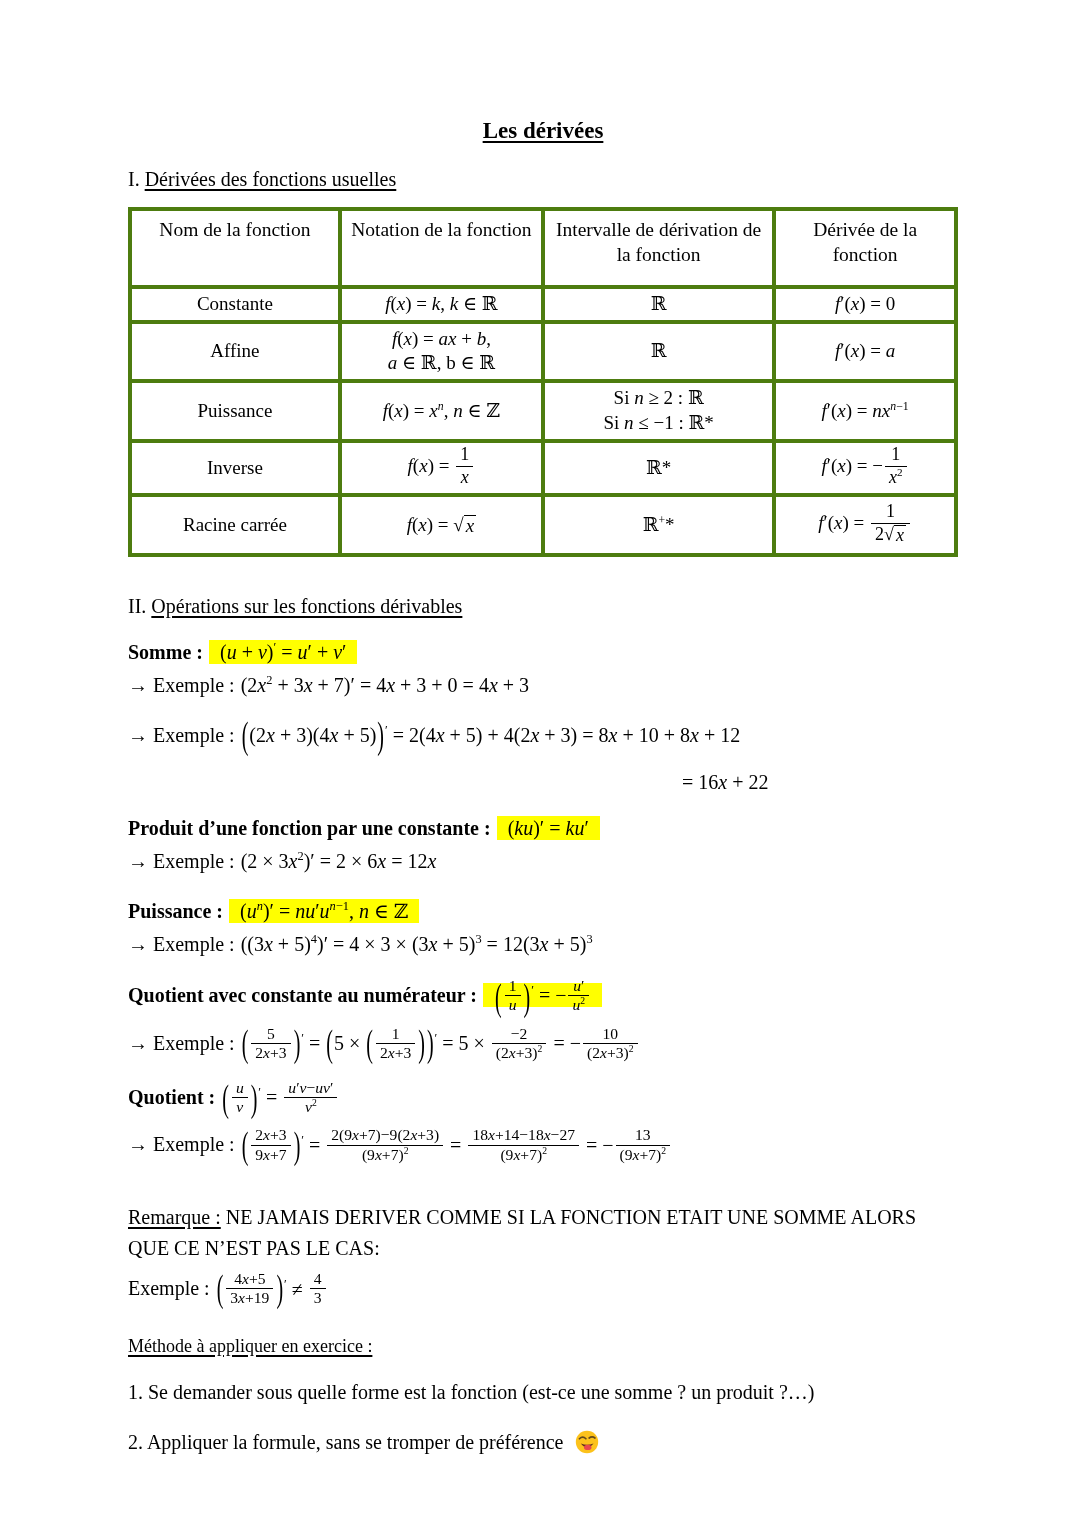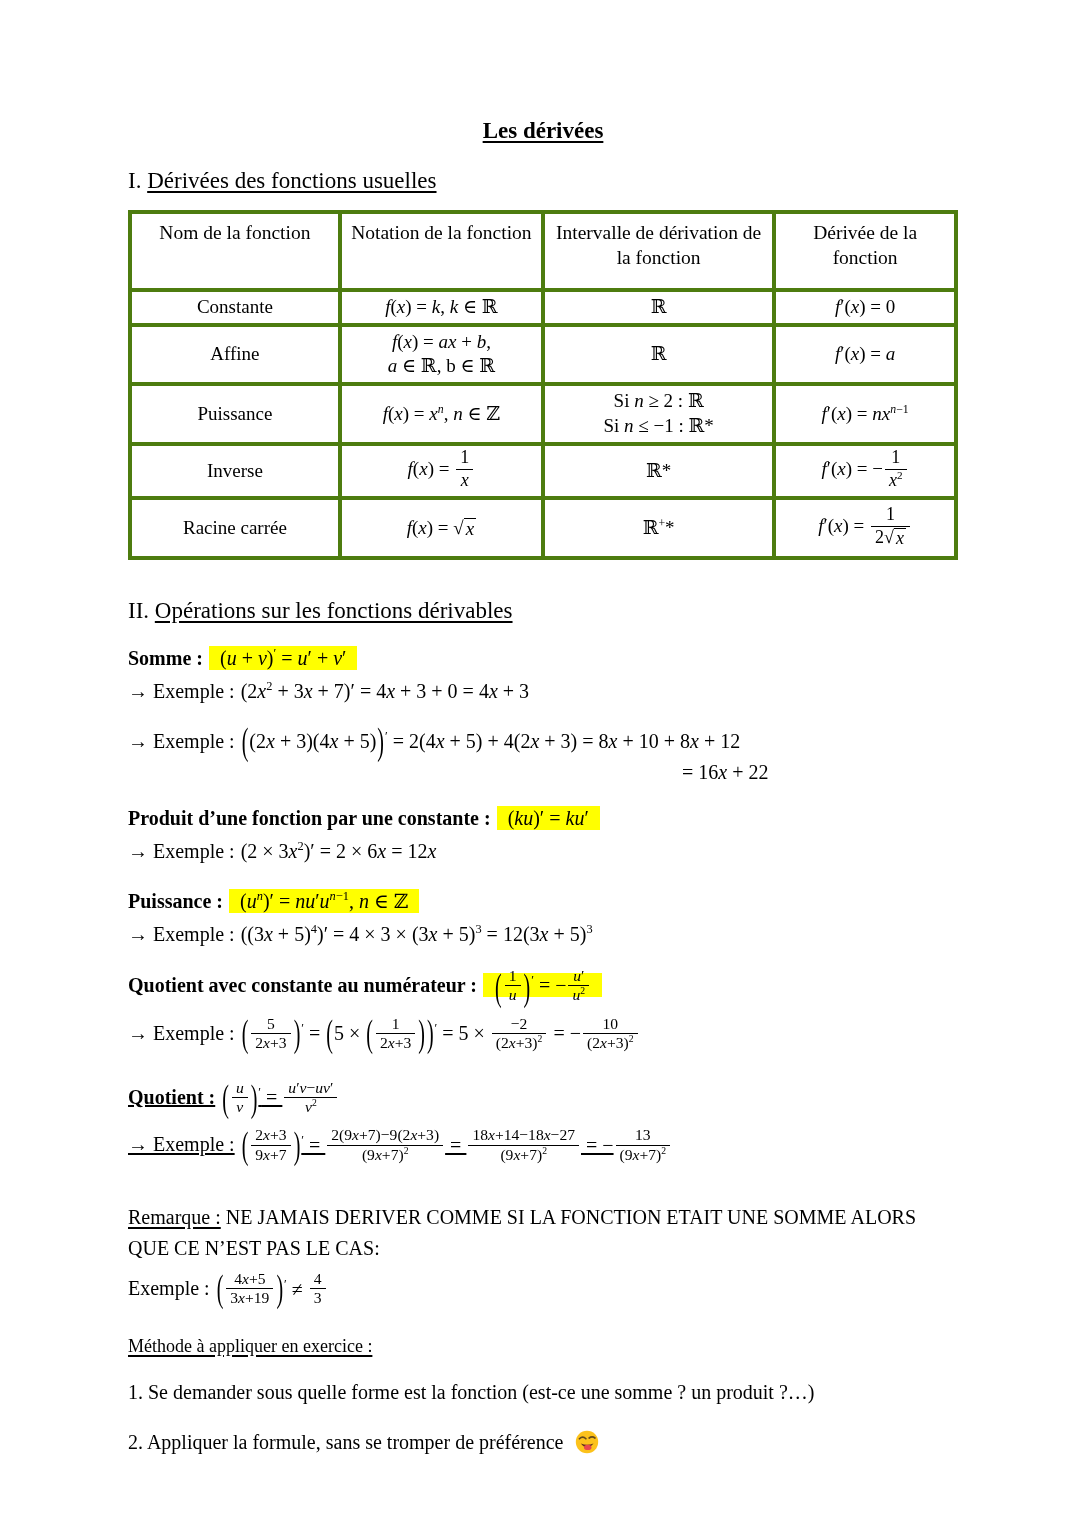--- a/index.html
+++ b/index.html
@@ -7,21 +7,21 @@
   html,body { margin:0; padding:0; }
   body {
     width:1080px; height:1527px; background:#ffffff; color:#000;
     font-family:"Liberation Serif","DejaVu Serif",serif; overflow:hidden;
   }
   .page { padding:118px 122px 0 128px; font-size:20px; }
 
   .doc-title { text-align:center; font-size:23px; font-weight:bold; }
   .u { text-decoration:underline; text-decoration-thickness:1.8px; text-underline-offset:3px; }
 
-  .section-heading { font-size:23px; margin-top:24px; }
+  .section-heading { font-size:20px; margin-top:24px; }
 
   table.deriv {
     border-collapse:collapse; width:100%; margin-top:16px; table-layout:fixed;
     font-size:19px;
   }
   table.deriv th, table.deriv td {
     border:4px solid #4d7c0f; text-align:center; padding:3px 6px;
     font-weight:normal; vertical-align:middle; line-height:1.3;
   }
   table.deriv th { vertical-align:top; padding-top:6px; height:78px; font-size:19.5px; }
@@ -30,21 +30,21 @@
   tr.r-puissance td{height:60px} tr.r-inverse td{height:54px} tr.r-racine td{height:60px}
   table.deriv .frac { font-size:0.95em; }
 
   .op { margin-top:19px; }
   .op-line { line-height:1.5; }
   .label { font-weight:bold; }
   .hl { background:var(--hl); padding:1px 11px; margin-left:6px; }
   .hl-red { background:var(--red); color:#000; padding:1px 6px; margin-left:6px; }
   .ex-line { margin-top:3px; line-height:1.55; }
   .ex-math { margin-left:6px; }
-  .indent2 { margin-left:554px; margin-top:2px; }
+  .indent2 { margin-left:554px; margin-top:18px; }
 
   .vi { font-style:italic; }
   sup { font-size:0.62em; vertical-align:super; line-height:0; }
 
   .frac {
     display:inline-flex; flex-direction:column; text-align:center;
     vertical-align:middle; font-size:0.78em; line-height:1.18;
     margin:0 2px; position:relative; top:-2px;
   }
   .frac > .num { border-bottom:1.6px solid #000; padding:0 4px; }
@@ -230,21 +230,21 @@
           </span><span class="bigp">)</span><span class="bigp">)</span><sup><span>′</span></sup><span class="mm"><span> = 5 × </span></span><span class="frac">
             <span class="num"><span class="mm"><span>−2</span></span></span>
             <span class="den"><span class="mm"><span>(2</span><span class="vi">x</span><span>+3)</span></span><sup><span>2</span></sup></span>
           </span><span class="mm"><span> = −</span></span><span class="frac">
             <span class="num"><span class="mr">10</span></span>
             <span class="den"><span class="mm"><span>(2</span><span class="vi">x</span><span>+3)</span></span><sup><span>2</span></sup></span>
           </span></span>
     </div>
   </div>
 
-  <div class="op" style="margin-top:26px;text-decoration:underline;">
+  <div class="op" style="margin-top:16px;">
     <div class="op-line">
       <span class="label">Quotient :</span><span class="ex-math"><span class="bigp">(</span><span class="frac">
             <span class="num"><span class="mm"><span class="vi">u</span></span></span>
             <span class="den"><span class="mm"><span class="vi">v</span></span></span>
           </span><span class="bigp">)</span><sup><span>′</span></sup><span class="mm"><span> = </span></span><span class="frac">
             <span class="num"><span class="mm"><span class="vi">u</span><span>′</span><span class="vi">v</span><span>−</span><span class="vi">uv</span><span>′</span></span></span>
             <span class="den"><span class="mm"><span class="vi">v</span></span><sup><span>2</span></sup></span>
           </span></span>
     </div>
     <div class="ex-line" style="margin-top:10px;">

